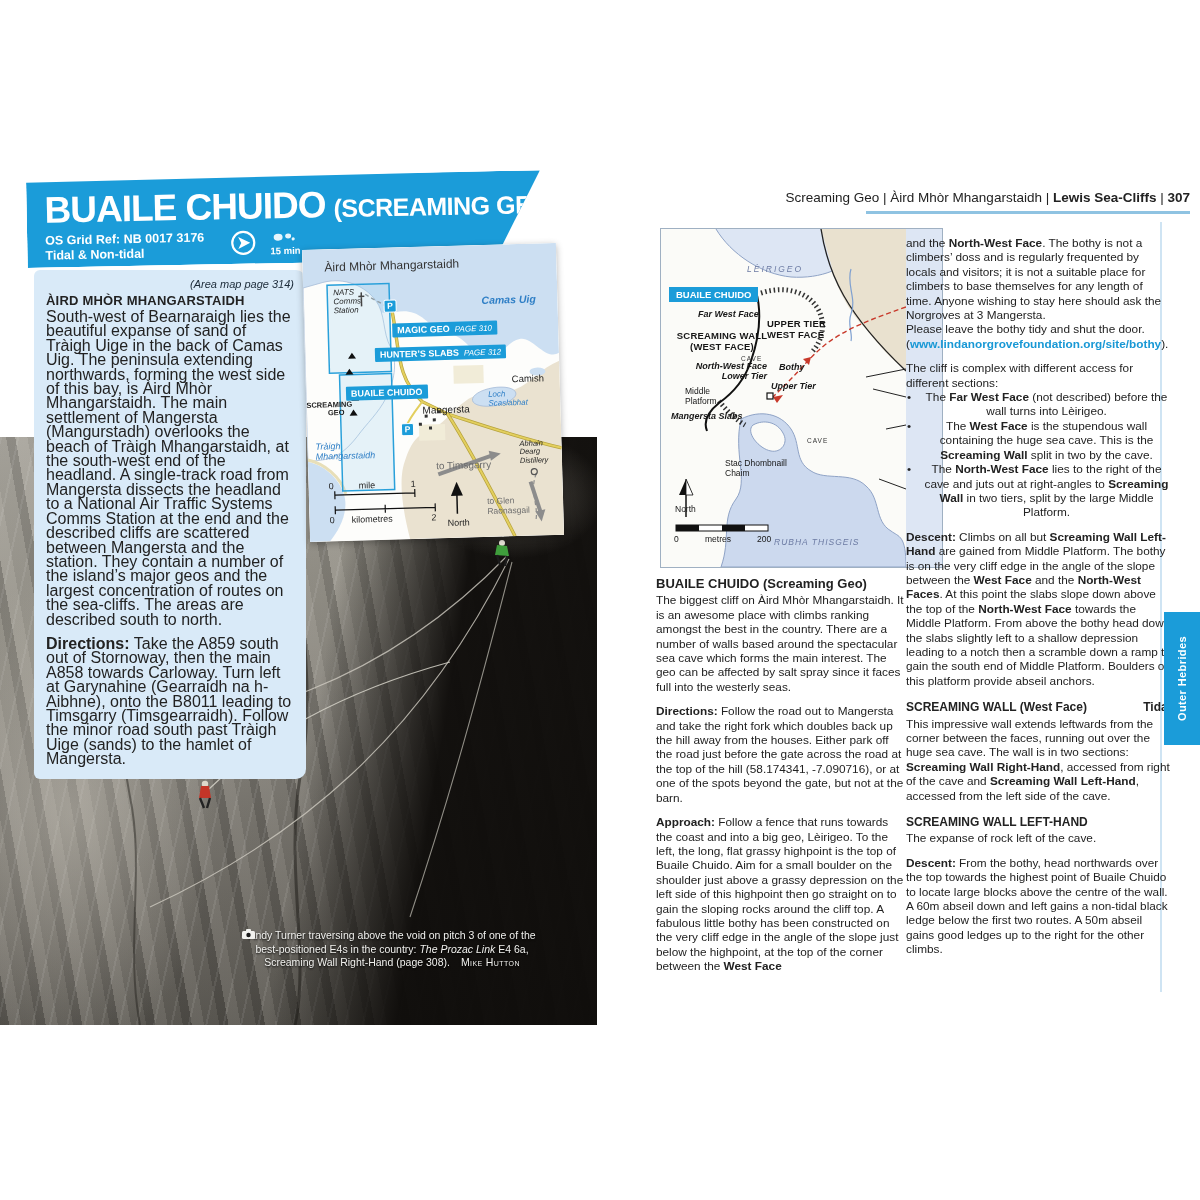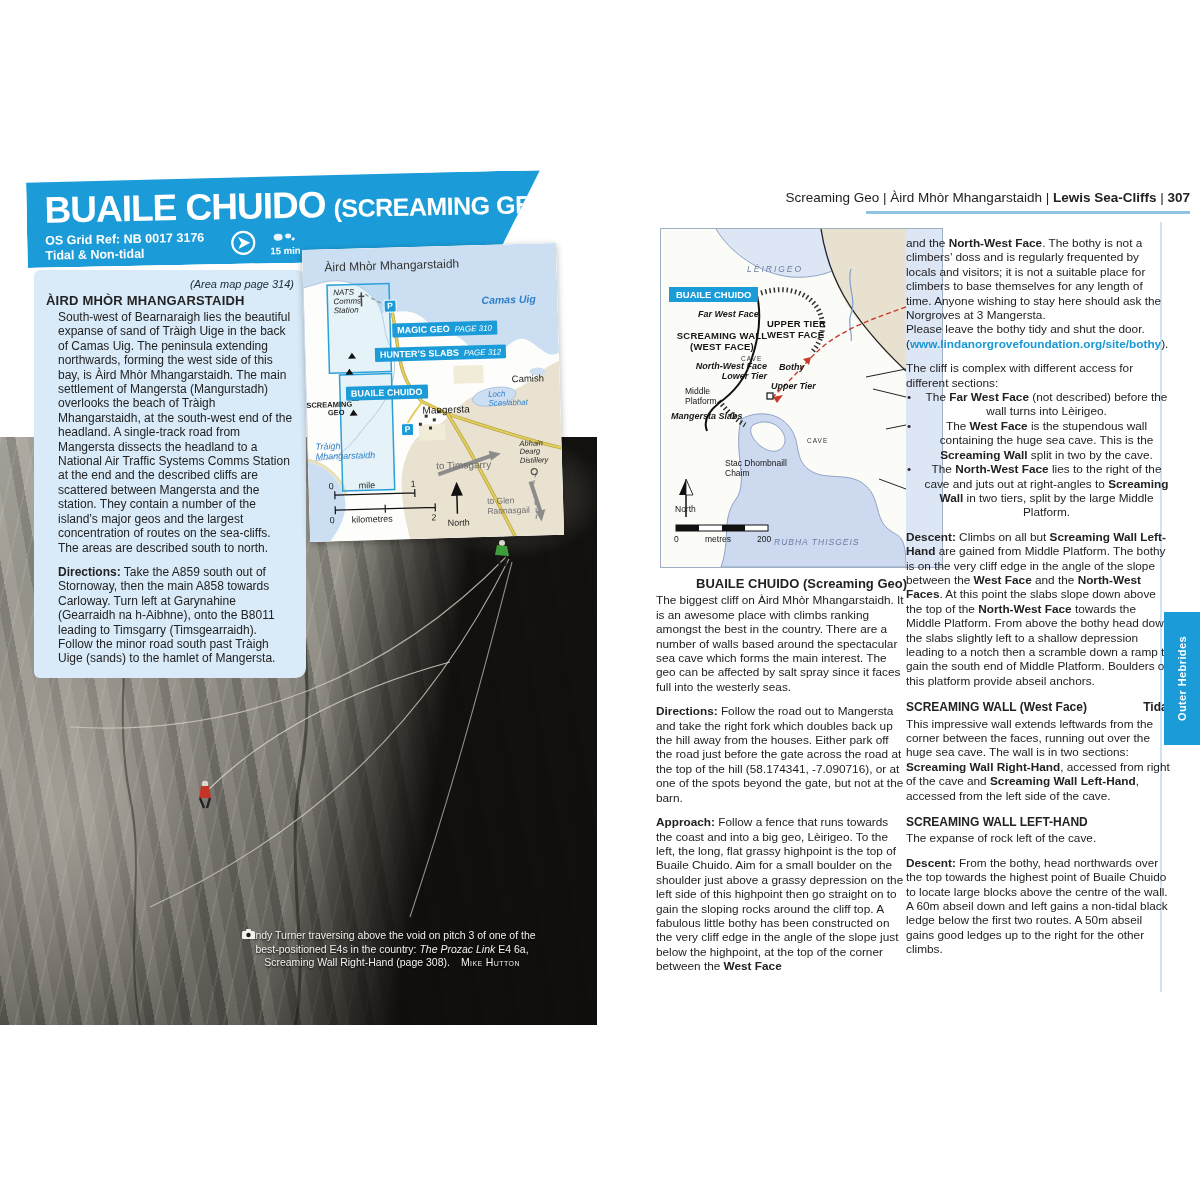--- a/index.html
+++ b/index.html
@@ -19,21 +19,21 @@
   .banner-sub{display:flex;align-items:flex-start;margin-top:2px;}
   .banner-meta{font-size:12.5px;font-weight:700;line-height:15px;}
   .banner-icons{display:flex;align-items:center;margin-left:26px;gap:14px;}
   .walkicon{text-align:center;font-size:9.5px;font-weight:700;line-height:10px;}
 
   
   .info-box{position:absolute;left:34px;top:270px;width:272px;background:#d9eaf8;border-radius:6px 10px 10px 6px;
             padding:8px 12px 12px 12px;box-sizing:border-box;z-index:3;}
   .map-note{font-size:11px;font-style:italic;text-align:right;margin:0 0 3px 0;color:#1b2a38;}
   .info-box h3{margin:0 0 2px 0;font-size:13px;letter-spacing:.2px;}
-  .info-box p{margin:0 0 10px 12px;font-size:12px;line-height:14.4px;}
+  .info-box p{margin:0 0 10px 0;font-size:16px;line-height:14.4px;}
   .info-box p:last-child{margin-bottom:0;}
 
   
   .area-map{position:absolute;left:302px;top:250px;width:254px;height:292px;background:#fdfdfb;
             box-shadow:0 2px 7px rgba(0,0,0,.3);transform:rotate(-1.6deg);transform-origin:left top;z-index:4;}
   .area-map svg{position:absolute;left:0;top:0;}
   .am-label{position:absolute;line-height:1.12;color:#1d1d1d;}
   .am-title{font-size:12px;color:#333;}
   .water{color:#2f7fc6;font-style:italic;font-weight:700;}
   .water2{color:#2f7fc6;font-style:italic;}
@@ -73,21 +73,21 @@
   .dm-label{position:absolute;font-size:8.5px;line-height:1.15;color:#161616;}
   .dm-caps{font-weight:700;font-size:9.5px;letter-spacing:.2px;}
   .dm-bi{font-weight:700;font-style:italic;font-size:9px;}
   .dm-sea{color:#6c7ba3;letter-spacing:2px;font-size:8.5px;font-style:italic;}
   .dm-tag{position:absolute;background:#1b9cd9;color:#fff;font-weight:700;font-size:9.5px;padding:2px 7px;}
   .cave{font-size:6.5px;letter-spacing:1px;color:#333;}
 
   
   .mid-col{position:absolute;left:656px;top:577px;width:251px;font-size:11.8px;line-height:14.4px;}
   .right-col{position:absolute;left:906px;top:236px;width:265px;font-size:11.8px;line-height:14.4px;}
-  .mid-col h3{font-size:13px;margin:0 0 2px 0;text-align:right;}
+  .mid-col h3{font-size:13px;margin:0 0 2px 0;}
   .right-col h4{font-size:12px;margin:12px 0 2px 0;display:flex;justify-content:space-between;}
   .mid-col p,.right-col p{margin:0 0 10px 0;}
   ul.bullets{margin:0 0 10px 0;padding:0;list-style:none;}
   ul.bullets li{position:relative;padding-left:16px;margin:0;text-align:center;}
   ul.bullets li:before{content:"•";position:absolute;left:1px;top:0;}
 </style>
 </head>
 <body>
 
 <div class="page">

